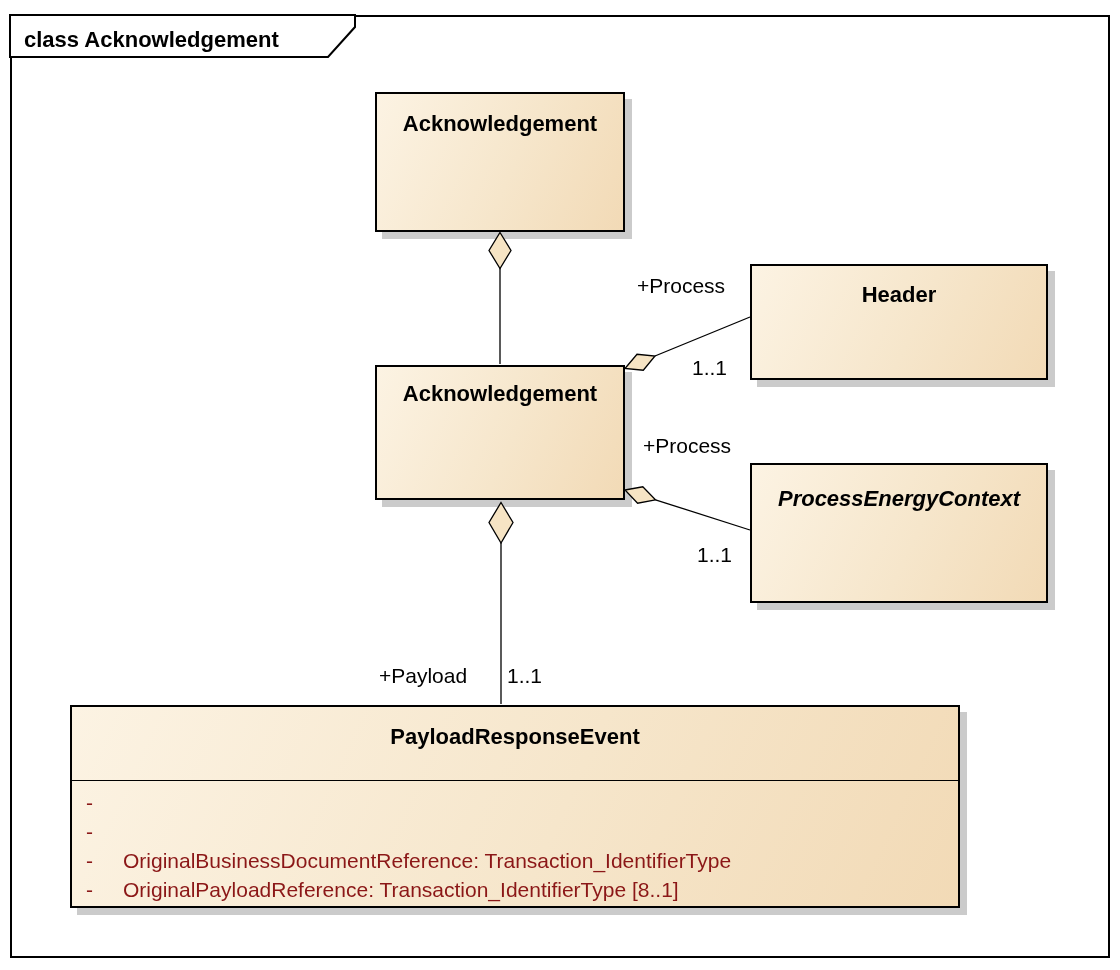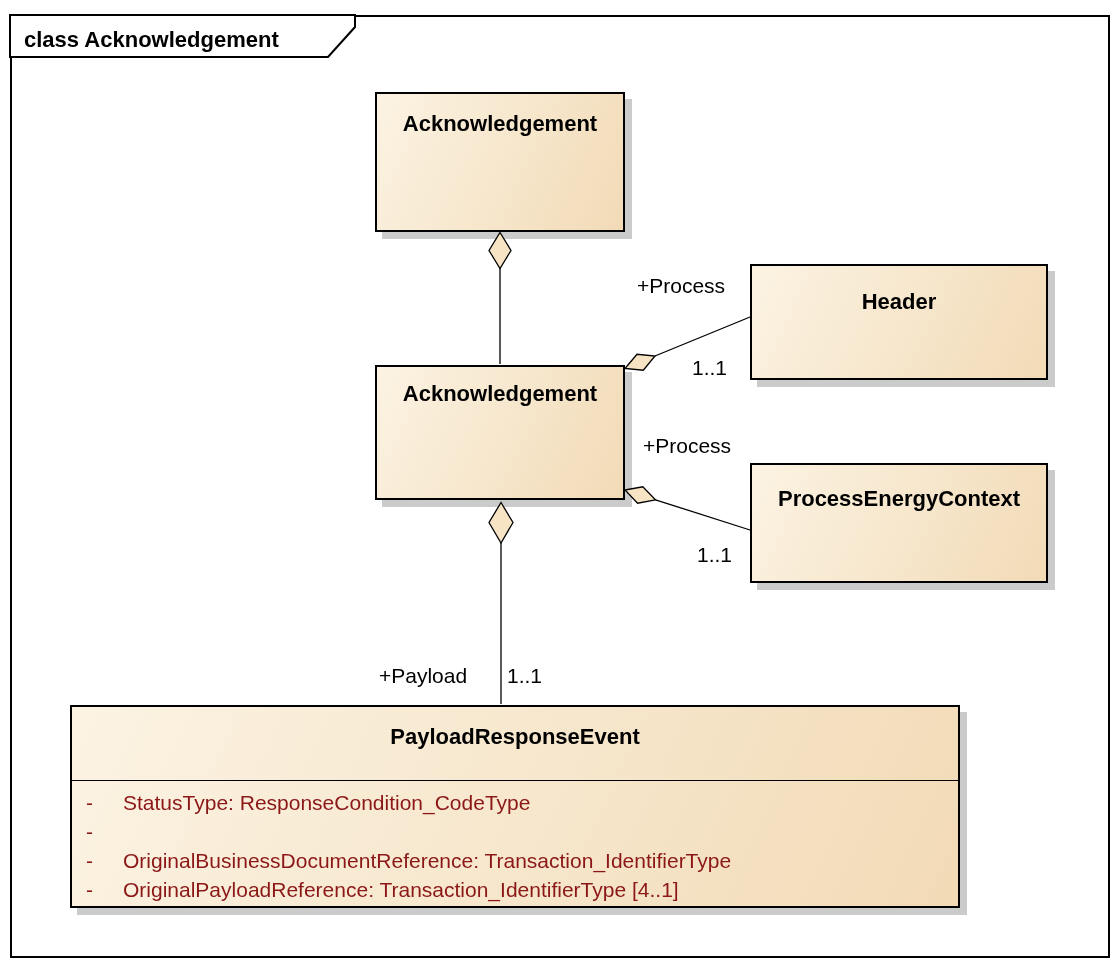--- a/index.html
+++ b/index.html
@@ -44,22 +44,22 @@
     font-weight: bold;
     color: #000;
     text-align: center;
     white-space: nowrap;
   }
   .box-ack-top    { left: 375px; top: 92px;  width: 250px; height: 140px; }
   .box-ack-top .class-name    { padding-top: 17px; }
   .box-ack-mid    { left: 375px; top: 365px; width: 250px; height: 135px; }
   .box-ack-mid .class-name    { padding-top: 14px; }
   .box-header     { left: 750px; top: 264px; width: 298px; height: 116px; }
-  .box-header .class-name     { padding-top: 23px; }
-  .box-process    { left: 750px; top: 463px; width: 298px; height: 120px; }
+  .box-header .class-name     { padding-top: 16px; }
+  .box-process    { left: 750px; top: 463px; width: 298px; height: 140px; font-style: italic; }
   .box-process .class-name    { padding-top: 21px; }
   .box-payload    { left: 70px;  top: 705px; width: 890px; height: 203px; }
 
   .payload-head {
     box-sizing: border-box;
     height: 74px;
     border-bottom: 1.5px solid #000;
   }
   .payload-head .class-name { padding-top: 17px; }
   .attrs {
@@ -128,32 +128,31 @@
   <div class="class-name">ProcessEnergyContext</div>
 </div>
 
 <div class="uml-class box-payload">
   <div class="payload-head">
     <div class="class-name">PayloadResponseEvent</div>
   </div>
   <div class="attrs">
     <div class="attr-row">
       <span class="attr-vis">-</span>
-      <span class="attr-text">StatusType: ResponseCondition_CodeType</span>
     </div>
     <div class="attr-row">
       <span class="attr-vis">-</span>
     </div>
     <div class="attr-row">
       <span class="attr-vis">-</span>
       <span class="attr-text">OriginalBusinessDocumentReference: Transaction_IdentifierType</span>
     </div>
     <div class="attr-row">
       <span class="attr-vis">-</span>
-      <span class="attr-text">OriginalPayloadReference: Transaction_IdentifierType [4..1]</span>
+      <span class="attr-text">OriginalPayloadReference: Transaction_IdentifierType [8..1]</span>
     </div>
   </div>
 </div>
 
 <svg class="connectors" viewBox="0 0 1120 970">
 
   <polygon class="tab" points="10,15 355,15 355,27 328,57 10,57"></polygon>
 
   <g>
     <line x1="500" y1="268" x2="500" y2="364"></line>

